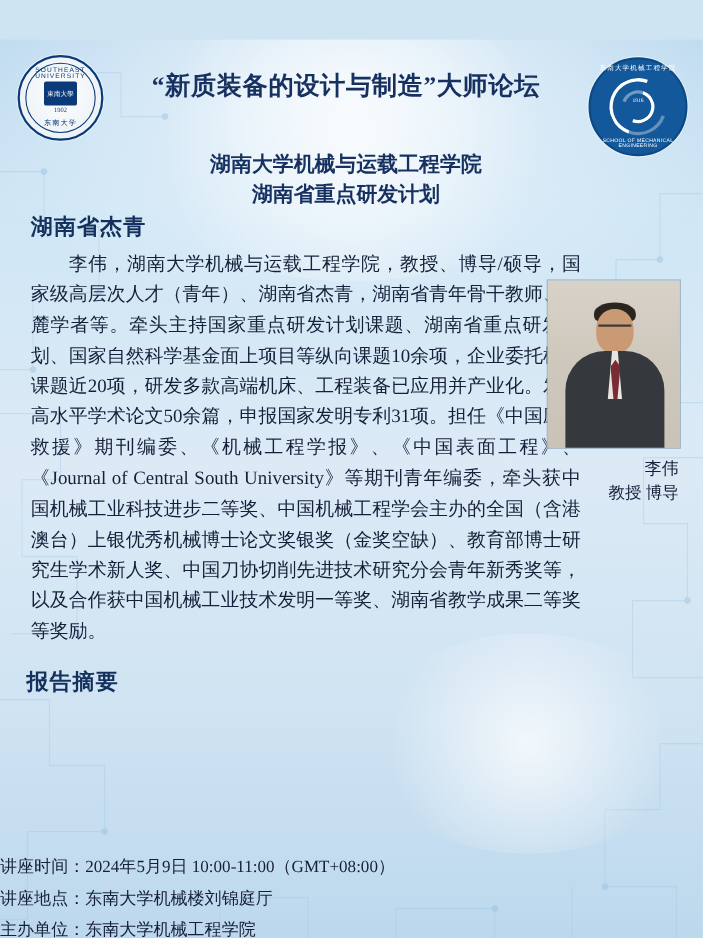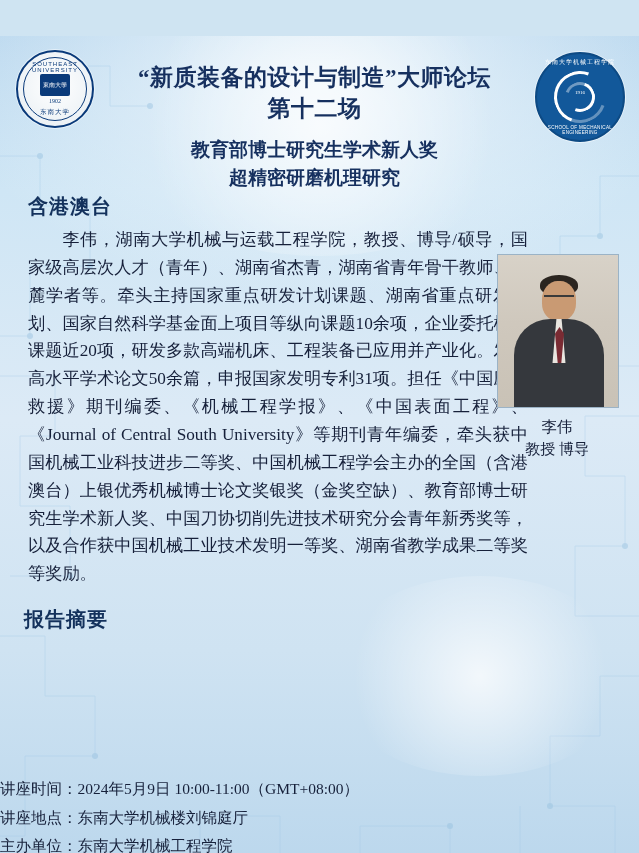--- a/index.html
+++ b/index.html
@@ -171,21 +171,21 @@
     text-justify: inter-ideograph;
     text-indent: 2em;
   }
 
   
   .photo-wrap {
     position: absolute;
     right: 22px;
     top: 218px;
     width: 120px;
-    text-align: center;
+    text-align: right;
   }
   .photo {
     width: 120px;
     height: 152px;
     border: 1px solid #9bb3c6;
     background: linear-gradient(180deg, #d8d2c8 0%, #cfc8bd 45%, #c9c2b6 100%);
     position: relative;
     overflow: hidden;
   }
   .photo .head {
@@ -310,29 +310,28 @@
 
   <div class="logo logo-right">
     <div class="rtop">东南大学机械工程学院</div>
     <div class="swirl"></div>
     <div class="ryear">1916</div>
     <div class="rbot">SCHOOL OF MECHANICAL ENGINEERING</div>
   </div>
 
   <div class="title-block">
     <div class="title-main">“新质装备的设计与制造”大师论坛</div>
-    <div class="title-main">第十二场</div>
   </div>
 
   <div class="subtitle">
-    <div>教育部博士研究生学术新人奖</div>
-    <div>超精密研磨机理研究</div>
-  </div>
-
-  <div class="section-head sh-guest">含港澳台</div>
+    <div>湖南大学机械与运载工程学院</div>
+    <div>湖南省重点研发计划</div>
+  </div>
+
+  <div class="section-head sh-guest">湖南省杰青</div>
   <div class="guest-text">李伟，湖南大学机械与运载工程学院，教授、博导/硕导，国家级高层次人才（青年）、湖南省杰青，湖南省青年骨干教师、岳麓学者等。牵头主持国家重点研发计划课题、湖南省重点研发计划、国家自然科学基金面上项目等纵向课题10余项，企业委托横向课题近20项，研发多款高端机床、工程装备已应用并产业化。发表高水平学术论文50余篇，申报国家发明专利31项。担任《中国应急救援》期刊编委、《机械工程学报》、《中国表面工程》、《Journal of Central South University》等期刊青年编委，牵头获中国机械工业科技进步二等奖、中国机械工程学会主办的全国（含港澳台）上银优秀机械博士论文奖银奖（金奖空缺）、教育部博士研究生学术新人奖、中国刀协切削先进技术研究分会青年新秀奖等，以及合作获中国机械工业技术发明一等奖、湖南省教学成果二等奖等奖励。</div>
 
   <div class="photo-wrap">
     <div class="photo">
       <div class="hair"></div>
       <div class="head"></div>
       <div class="glasses"></div>
       <div class="body"></div>
       <div class="shirt"></div>
       <div class="tie"></div>

